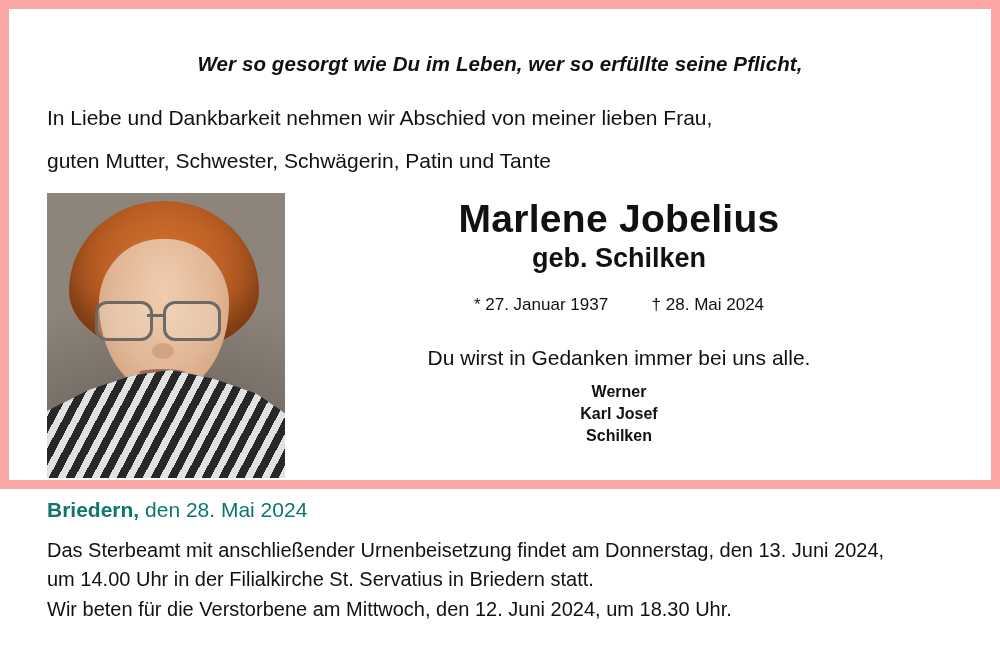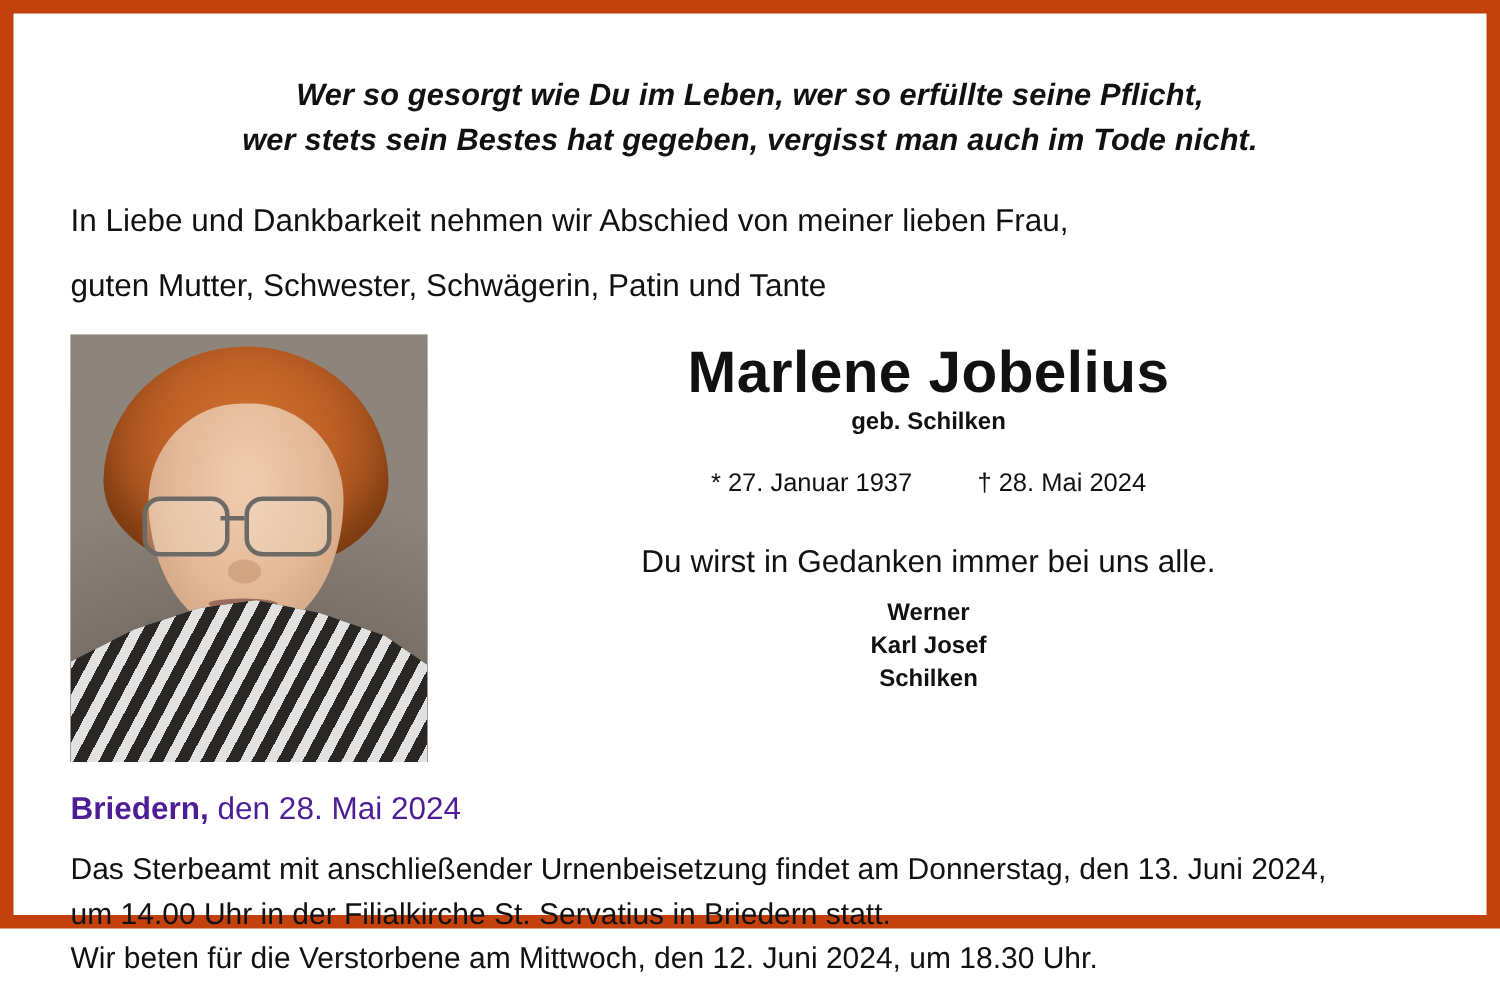--- a/index.html
+++ b/index.html
@@ -10,23 +10,23 @@
   body {
     width: 1000px;
     height: 655px;
     font-family: "Liberation Sans", sans-serif;
     overflow: hidden;
   }
   .obituary {
     position: relative;
     box-sizing: border-box;
     width: 1000px;
-    height: 619px;
+    height: 489px;
     background: #ffffff;
-    border: 9px solid #c2410c;
+    border: 9px solid #fca5a5;
     padding: 0;
   }
   .inner {
     position: relative;
     box-sizing: border-box;
     width: 100%;
     height: 100%;
     padding: 32px 38px 18px 38px;
   }
   .verse {
@@ -144,21 +144,21 @@
   }
   .name {
     font-size: 39px;
     font-weight: bold;
     color: #111111;
     letter-spacing: 0.3px;
     margin-top: 4px;
     white-space: nowrap;
   }
   .maiden {
-    font-size: 16px;
+    font-size: 27px;
     font-weight: bold;
     color: #111111;
     margin-top: 2px;
   }
   .dates {
     font-size: 17px;
     color: #111111;
     margin-top: 21px;
   }
   .dates .sep { display: inline-block; width: 34px; }
@@ -171,42 +171,41 @@
     margin-top: 11px;
     font-size: 16px;
     font-weight: bold;
     color: #111111;
     line-height: 1.38;
   }
 
   .place-line {
     margin-top: 20px;
     font-size: 21px;
-    color: #4c1d95;
+    color: #0f766e;
   }
   .place-line .place {
     font-weight: bold;
   }
   .arrangements {
     margin-top: 14px;
     font-size: 20px;
     line-height: 1.47;
     color: #111111;
   }
   .arrangements div { white-space: nowrap; }
 </style>
 </head>
 <body>
 
 <div class="obituary">
   <div class="inner">
 
     <div class="verse">
       <div>Wer so gesorgt wie Du im Leben, wer so erfüllte seine Pflicht,</div>
-      <div>wer stets sein Bestes hat gegeben, vergisst man auch im Tode nicht.</div>
     </div>
 
     <div class="intro">
       <div>In Liebe und Dankbarkeit nehmen wir Abschied von meiner lieben Frau,</div>
       <div>guten Mutter, Schwester, Schwägerin, Patin und Tante</div>
     </div>
 
     <div class="body-row">
 
       <div class="portrait">

